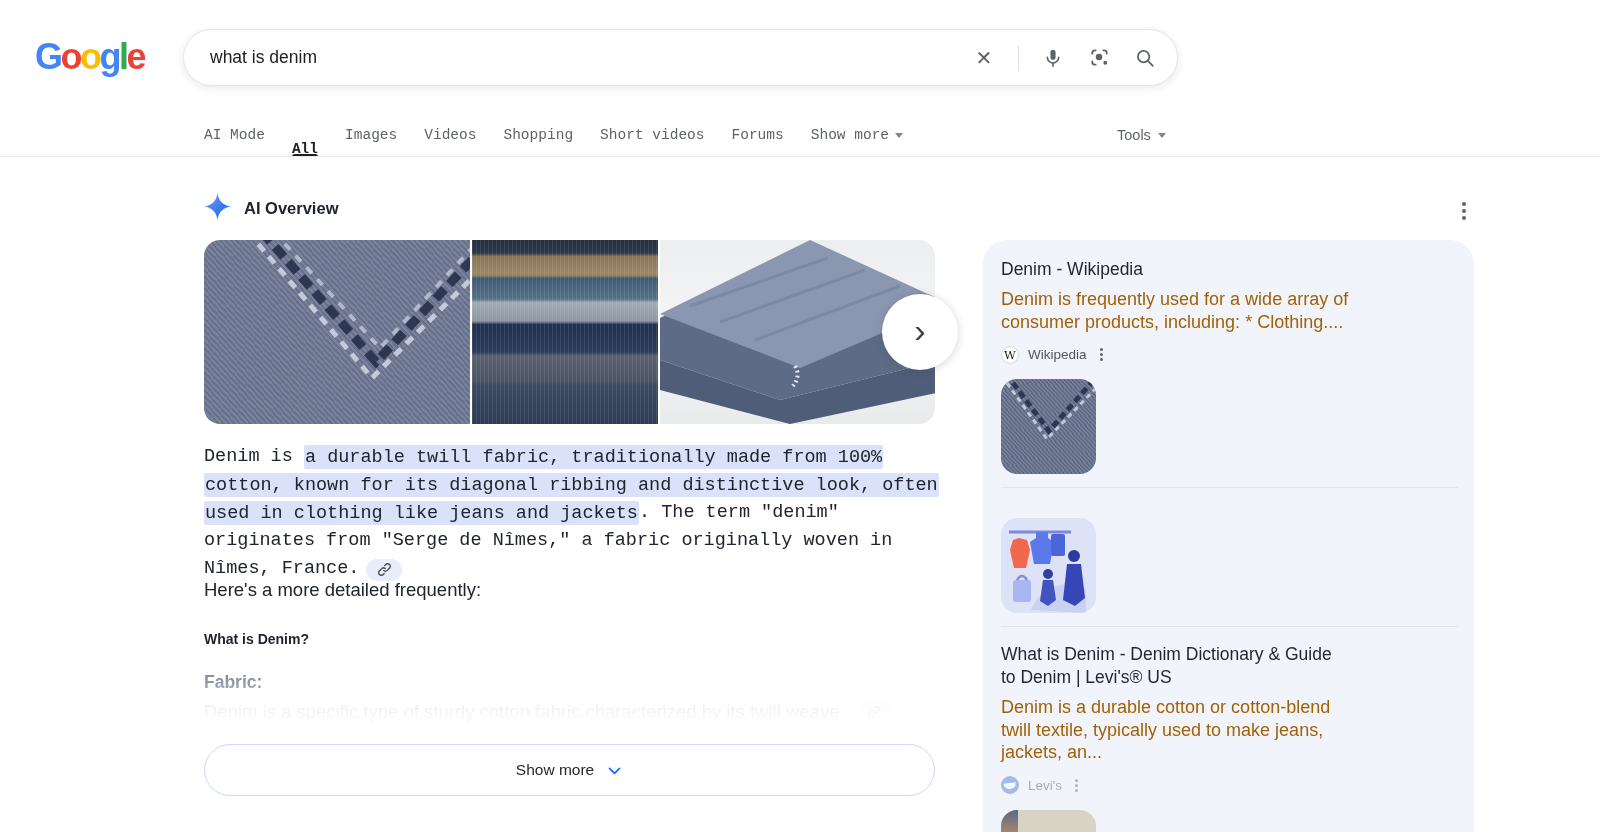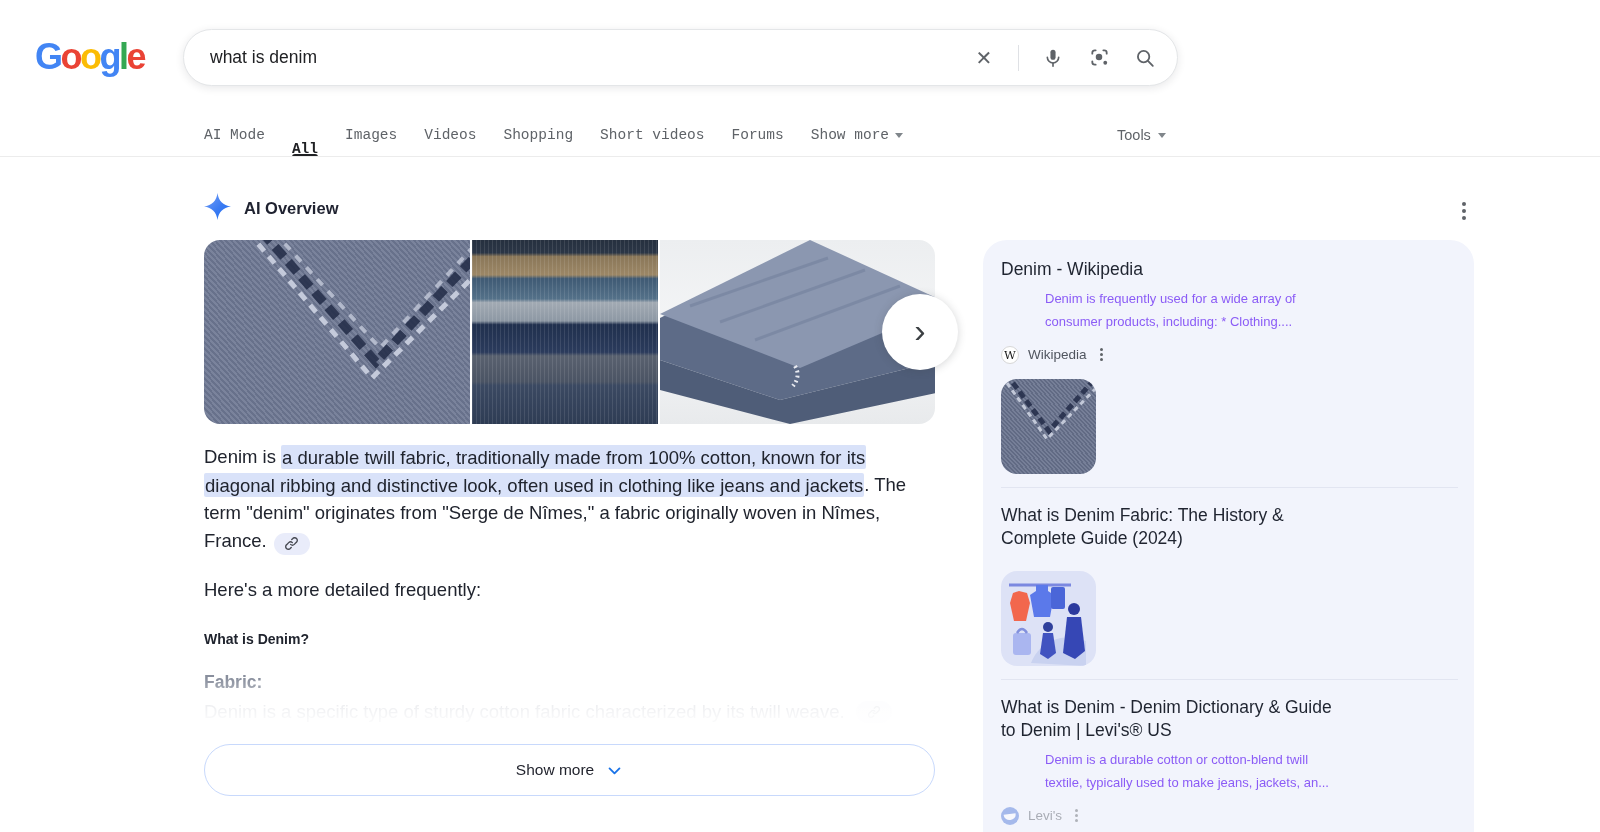--- a/index.html
+++ b/index.html
@@ -53,21 +53,21 @@
       #a2aab3 34%,#8d98a4 44%,#20304e 46%,#2b3b5c 61%,#59616f 63%,#4b5464 77%,#3b4962 79%,#2e3c54 100%);
     background-blend-mode:normal; }
   .c-img2::after { content:""; position:absolute; inset:0;
     background:repeating-linear-gradient(90deg, rgba(255,255,255,.10) 0 1px, transparent 1px 4px); }
   .c-img3 { flex:1; border-radius:0 16px 16px 0; background:linear-gradient(180deg,#eceef0 0%,#f5f6f7 55%,#e8eaec 100%); }
   .carousel-btn { position:absolute; left:678px; top:54px; width:76px; height:76px; border-radius:50%;
     background:#fff; box-shadow:0 1px 8px rgba(60,64,67,.22); display:flex; align-items:center; justify-content:center;
     font-size:34px; color:#3c4043; cursor:pointer; z-index:3; padding-bottom:4px; }
 
   
-  .para { left:204px; top:443px; width:735px; font-size:18.5px; line-height:28px; color:#20242e; }
+  .para { left:204px; top:443px; width:735px; font-size:18.5px; line-height:28px; color:#20242e;font-family:Liberation Mono, monospace; }
   .hl { background:#d9e2f9; border-radius:2px; padding:1.5px 1px; box-decoration-break:clone; -webkit-box-decoration-break:clone; }
   .link-chip { display:inline-flex; align-items:center; justify-content:center; vertical-align:-4px;
     width:36px; height:22px; border-radius:12px; background:#e9ecfa; margin-left:7px; cursor:pointer; }
   .intro { left:204px; top:579px; font-size:18.5px; color:#20242e; }
   .heading { left:204px; top:631px; font-size:14px; font-weight:700; color:#20242e; }
   .subheading { left:204px; top:672px; font-size:17.5px; font-weight:700; color:#5c6578; opacity:.72; }
   .fadeline { left:204px; top:701px; width:735px; font-size:18.5px; color:#7e8497; opacity:.30;
     display:flex; align-items:center; gap:4px; }
   .fadeline .link-chip { background:#eef0f8; opacity:.8; }
   .fade-left { left:204px; top:678px; width:735px; height:64px; pointer-events:none;
@@ -76,21 +76,21 @@
   .show-more { left:204px; top:744px; width:731px; height:52px; background:#fff;
     border:1px solid #c8d9fc; border-radius:26px; display:flex; align-items:center; justify-content:center;
     gap:12px; font-size:15.5px; color:#1f212b; cursor:pointer; }
 
   
   .sidebar { left:983px; top:240px; width:491px; background:#f2f4fc; border-radius:24px; padding:1px 0 40px; }
   .card { position:relative; display:flex; gap:14px; padding:17px 16px 13px 18px; cursor:pointer;flex-direction:column; }
   .card.sep::before { content:""; position:absolute; top:0; left:18px; right:16px; height:1px; background:#e2e5f1; }
   .card-text { width:348px; }
   .card-title { font-size:17.5px; line-height:23px; color:#1f2430; margin-bottom:7px; }
-  .card-snippet { font-size:13px; line-height:22.5px; color:#8b5cf6; margin-bottom:11px;margin-left:44px; }
+  .card-snippet { font-size:18px; line-height:22.5px; color:#a16207; margin-bottom:11px; }
   .card-source { display:flex; align-items:center; gap:9px; font-size:13.5px; color:#50555f; }
   .card-source .kebab { gap:2px; } .card-source .kebab i { width:3px; height:3px; }
   .favicon { width:18px; height:18px; border-radius:50%; flex-shrink:0; display:flex; align-items:center; justify-content:center; }
   .fav-wiki { background:#fff; border:1px solid #d7d7d7; font-family:"DejaVu Serif", serif; font-size:11.5px; color:#1a1a1a; }
   .fav-w2l { background:transparent; }
   .fav-levis { background:#4a73d8; position:relative; overflow:hidden; }
   .fav-levis::after { content:""; position:absolute; left:3px; top:7px; width:12px; height:6px; background:#fff; border-radius:0 0 6px 6px / 0 0 5px 5px; transform:rotate(-8deg); }
   .thumb { width:95px; height:95px; border-radius:16px; overflow:hidden; position:relative; flex-shrink:0; }
   .thumb-pocket { background:#67718c;
     background-image:repeating-linear-gradient(48deg, rgba(255,255,255,.10) 0 1.5px, rgba(0,0,0,.06) 1.5px 3px); }
@@ -270,21 +270,20 @@
     <div class="thumb thumb-pocket">
       <svg width="95" height="95" viewBox="0 0 95 95" style="position:absolute;inset:0">
         <polyline points="12,4 48,52 92,2" fill="none" stroke="#232c48" stroke-width="5" stroke-dasharray="7 4" opacity=".85"></polyline>
         <polyline points="6,4 46,60 96,8" fill="none" stroke="#ccd2e0" stroke-width="3" stroke-dasharray="5 4" opacity=".9"></polyline>
       </svg>
     </div>
   </div>
 
   <div class="card sep">
     <div class="card-text">
-      <div class="card-title">What is Denim Fabric: The History &amp; Complete Guide (2024)</div>
     </div>
     <div class="thumb thumb-illust">
       <svg width="95" height="95" viewBox="0 0 95 95" style="position:absolute;inset:0">
         <path d="M30 92c10-25 35-30 55-22v25z" fill="#c9d2f0"></path>
         <line x1="8" y1="14" x2="70" y2="14" stroke="#7b88e0" stroke-width="3"></line>
         <path d="M35 14v6l-6 4 4 22h16l4-22-6-4v-6" fill="#5b79ea"></path>
         <rect x="50" y="16" width="14" height="22" rx="2" fill="#4a66d8"></rect>
         <path d="M18 20l8 2 3 10-4 18H13l-4-18 3-10z" fill="#f2674d"></path>
         <circle cx="73" cy="38" r="6" fill="#2c3a9e"></circle>
         <path d="M66 46h14l4 34-10 8-12-6z" fill="#3647b5"></path>

